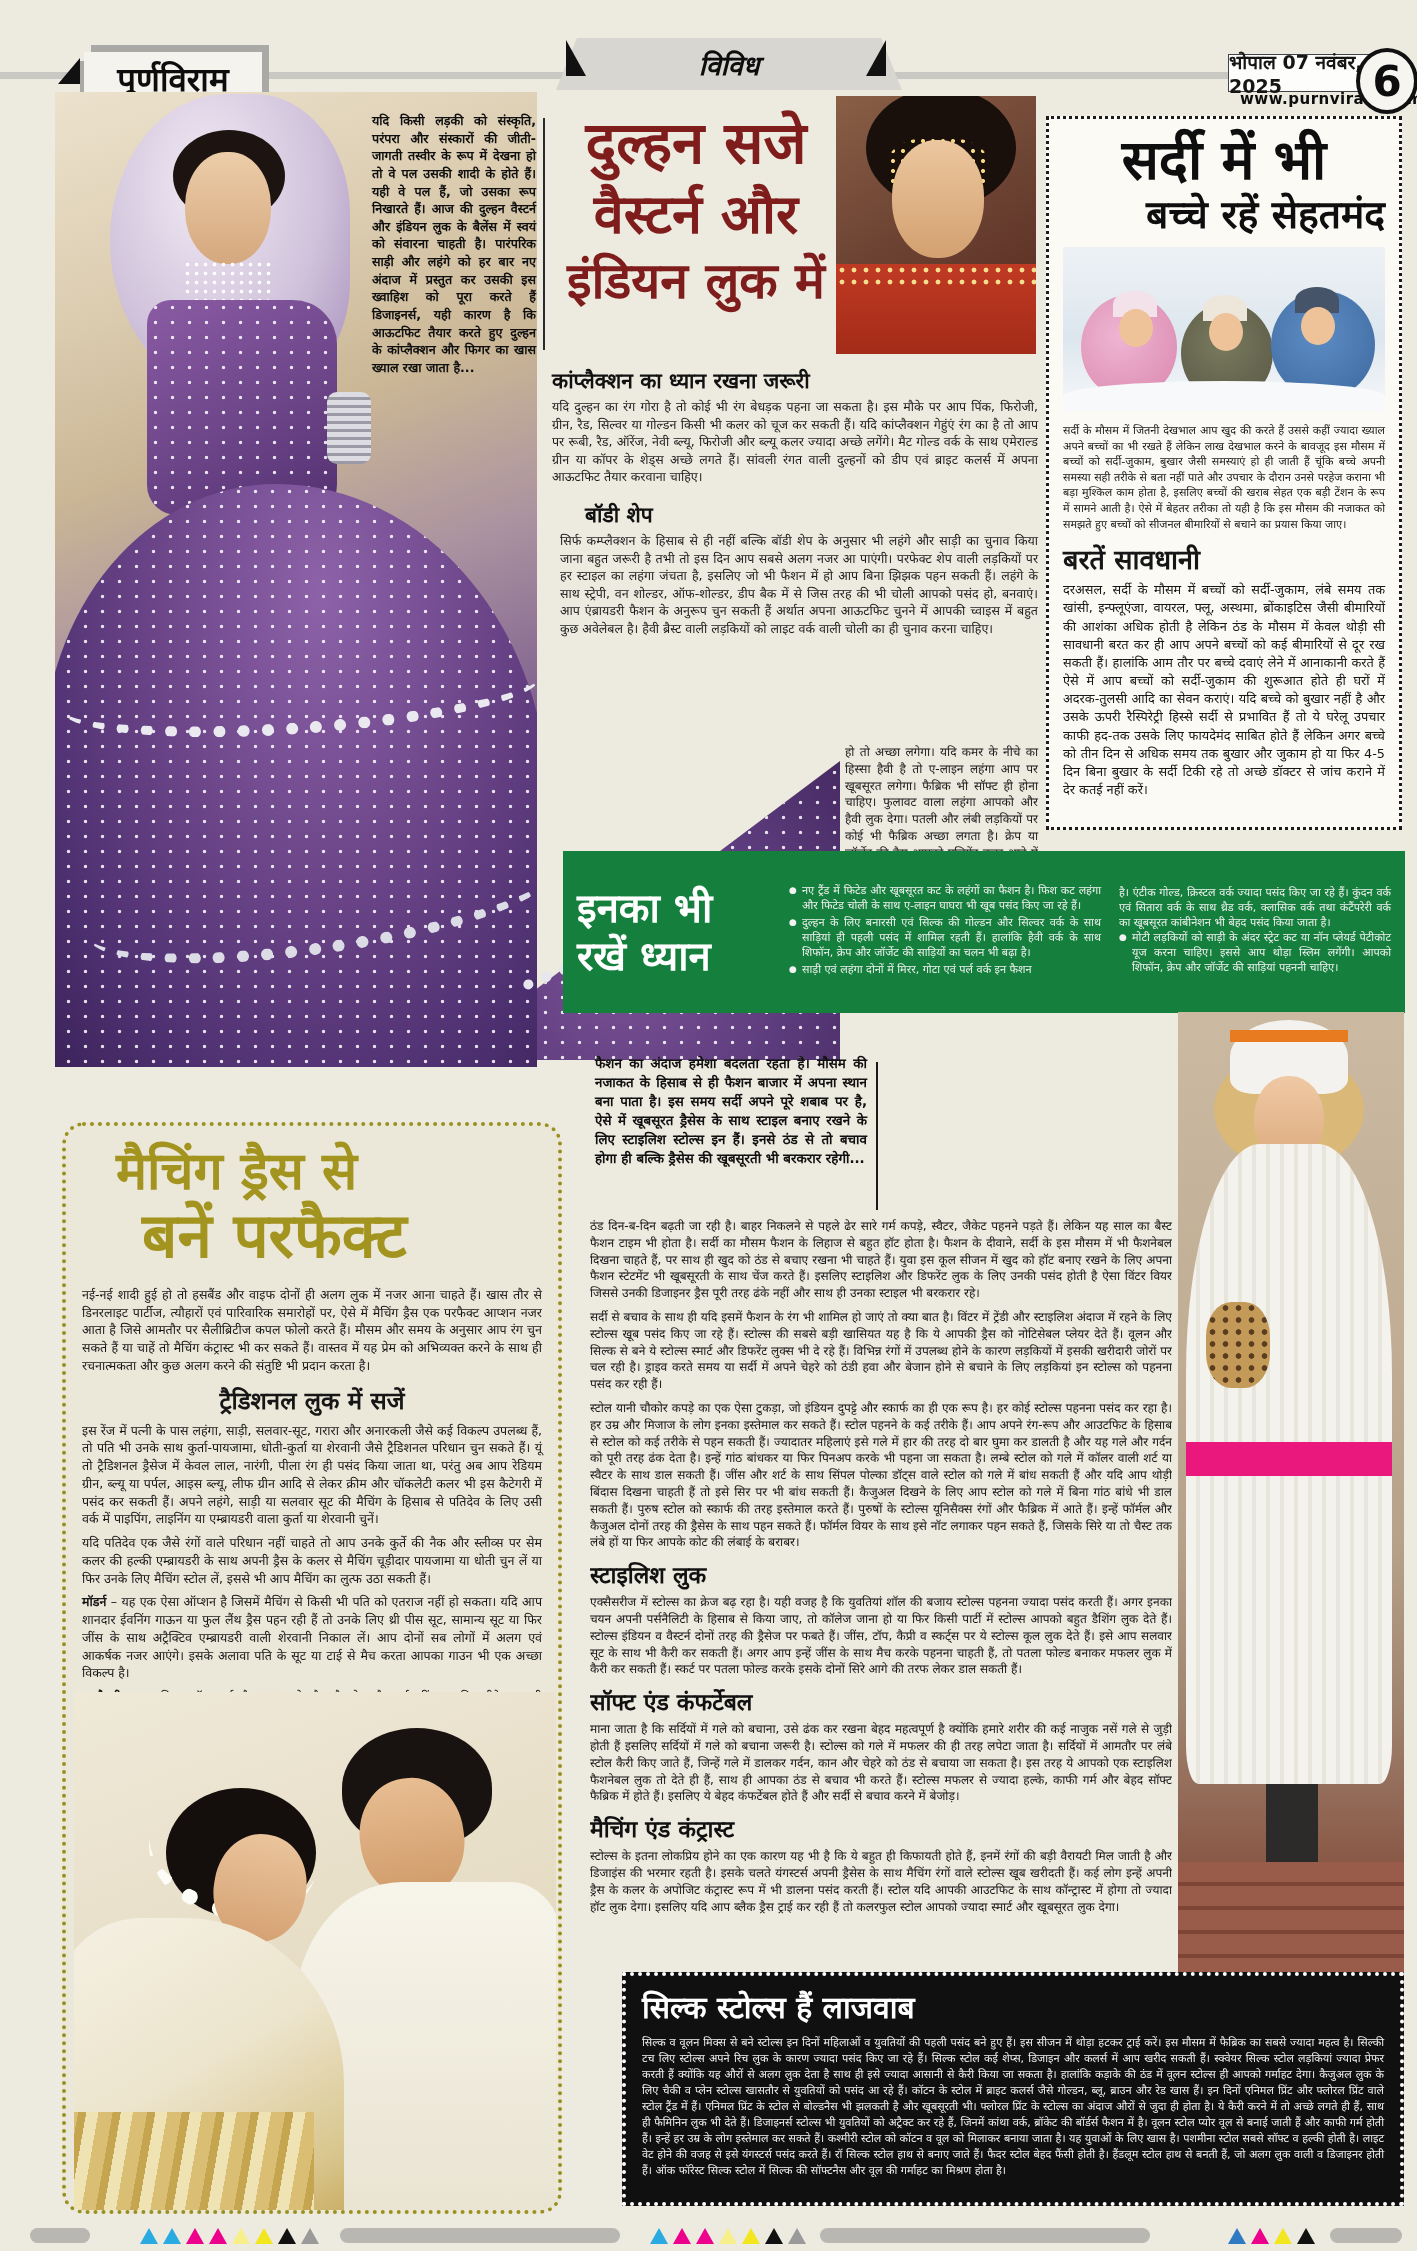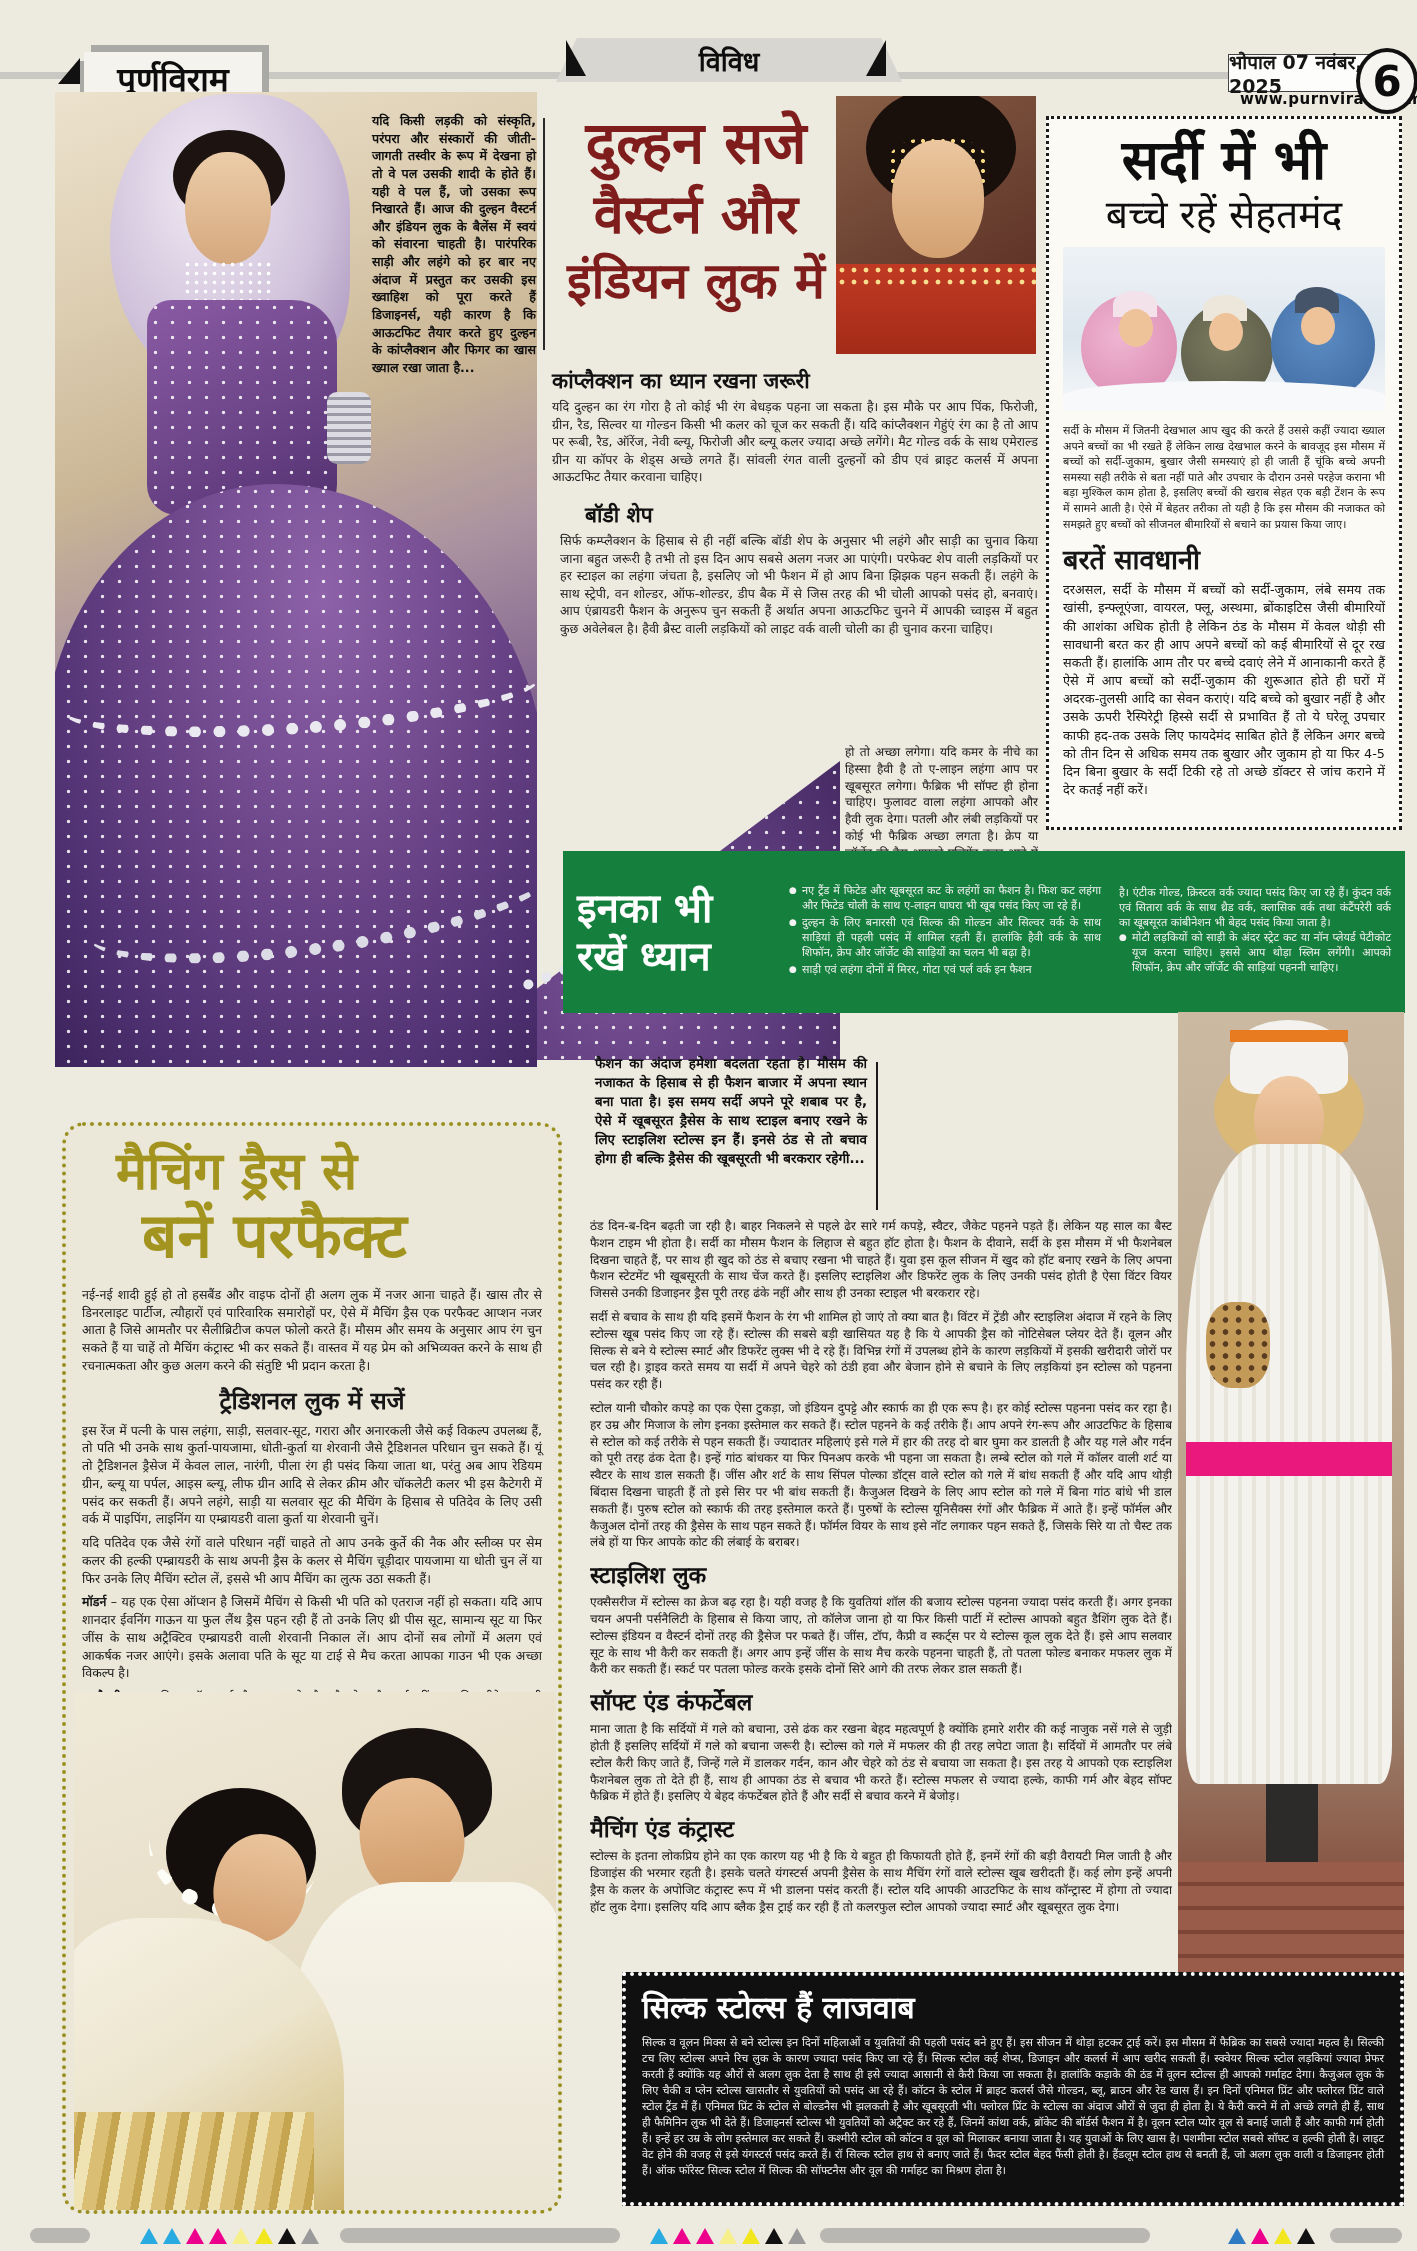--- a/index.html
+++ b/index.html
@@ -7,22 +7,22 @@
         font-family:"DejaVu Sans","Liberation Sans",sans-serif;color:#161616;}
   .abs{position:absolute;}
   .bt{font-size:12.5px;line-height:1.4;text-align:justify;font-weight:500;color:#1b1b1b;}
   .sh{font-weight:bold;color:#111;}
   
   .mast-line{left:0;top:72px;width:1417px;height:7px;background:#c9c8c2;}
   .logo-tri{left:58px;top:58px;width:0;height:0;border-left:22px solid transparent;border-bottom:26px solid #111;}
   .logo-box{left:84px;top:52px;width:178px;height:52px;background:#f4f3ee;box-shadow:7px -7px 0 #a9a9a5, -4px 9px 0 #a9a9a5;
             display:flex;align-items:center;justify-content:center;}
   .logo-text{font-size:33px;font-weight:bold;color:#0d0d0d;}
-  .sec-band{left:556px;top:38px;width:346px;height:44px;background:#d7d6d0;
-            clip-path:polygon(6% 0,94% 0,100% 100%,0 100%);display:flex;align-items:center;justify-content:center;}
+  .sec-band{left:556px;top:38px;width:346px;height:52px;background:#d7d6d0;
+            clip-path:polygon(6% 0,94% 0,100% 100%,0 100%);display:flex;align-items:center;justify-content:center;font-style:italic;}
   .sec-tri-l{left:566px;top:40px;width:0;height:0;border-right:20px solid transparent;border-bottom:36px solid #111;}
   .sec-tri-r{left:866px;top:40px;width:0;height:0;border-left:20px solid transparent;border-bottom:36px solid #111;}
   .sec-text{font-size:27px;font-weight:bold;color:#0d0d0d;}
   .date-box{left:1228px;top:54px;width:172px;height:36px;background:#fdfdfb;border:1px solid #444;
             display:flex;align-items:center;justify-content:center;font-size:19px;font-weight:bold;}
   .website{left:1240px;top:90px;width:160px;font-size:15px;font-weight:bold;color:#0d0d0d;letter-spacing:.5px;}
   .page-num{left:1356px;top:48px;width:54px;height:58px;border:4px solid #111;border-radius:50%;background:#f6f5f0;
             display:flex;align-items:center;justify-content:center;font-size:42px;font-weight:bold;color:#0d0d0d;}
   
   .bride-photo{left:55px;top:92px;width:482px;height:975px;overflow:hidden;
@@ -73,21 +73,21 @@
      background:radial-gradient(circle,#f7dd8e 2px,transparent 2.8px);background-size:12px 12px;}
   .comp-head{left:552px;top:366px;font-size:21px;}
   .comp-body{left:552px;top:398px;width:486px;height:126px;}
   .bs-head{left:585px;top:500px;font-size:21px;}
   .bs-body{left:560px;top:532px;width:478px;height:208px;}
   .bs-more{left:845px;top:744px;width:193px;height:120px;font-size:12px;}
   
   .winter-box{left:1046px;top:116px;width:356px;height:714px;border:3px dotted #1c1c1c;background:#fbfaf5;
      padding:10px 14px;box-sizing:border-box;overflow:hidden;}
   .winter-h1{font-size:55px;font-weight:bold;text-align:center;line-height:1.15;color:#0e0e0e;}
-  .winter-h2{font-size:39px;font-weight:normal;text-align:center;line-height:1.2;color:#0e0e0e;margin-bottom:8px;}
+  .winter-h2{font-size:39px;font-weight:bold;text-align:right;line-height:1.2;color:#0e0e0e;margin-bottom:8px;}
   .kids-photo{position:relative;width:322px;height:164px;margin:0 auto 12px auto;overflow:hidden;
      background:linear-gradient(#eef2f6 0%,#dde6ee 55%,#f6f8fa 100%);}
   .kid{position:absolute;border-radius:50%;}
   .kid-pink{left:18px;top:48px;width:96px;height:104px;background:radial-gradient(circle at 40% 40%,#efb5d2,#d886ad);}
   .kid-olive{left:118px;top:56px;width:92px;height:100px;background:radial-gradient(circle at 45% 40%,#7a7a5e,#565645);}
   .kid-blue{left:208px;top:44px;width:104px;height:108px;background:radial-gradient(circle at 45% 40%,#5d8cc4,#3c689e);}
   .kid-face{position:absolute;width:34px;height:38px;border-radius:50%;background:#eec39a;}
   .kf1{left:56px;top:62px;}.kf2{left:146px;top:66px;}.kf3{left:238px;top:60px;}
   .kid-hat{position:absolute;width:44px;height:26px;border-radius:50% 50% 0 0;}
   .kh1{left:50px;top:44px;background:#f3e2ea;}.kh2{left:140px;top:48px;background:#ece7da;}.kh3{left:232px;top:40px;background:#46546a;}

